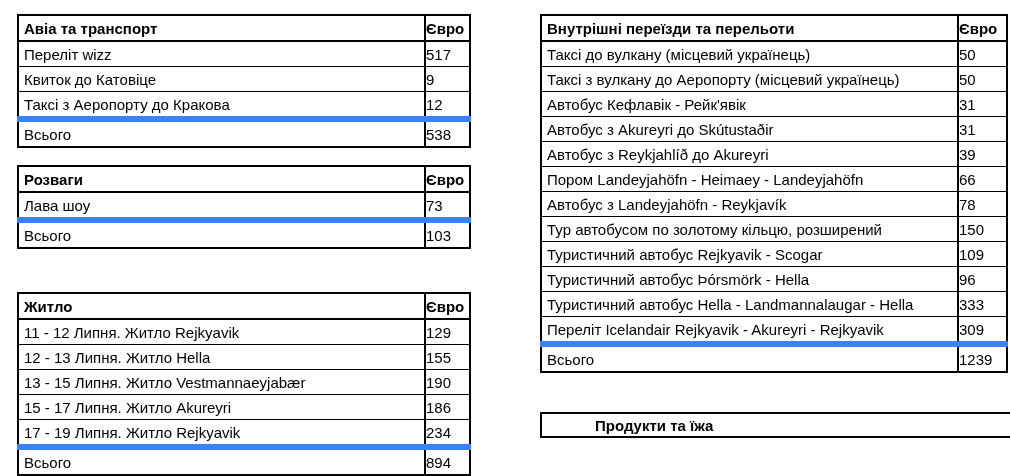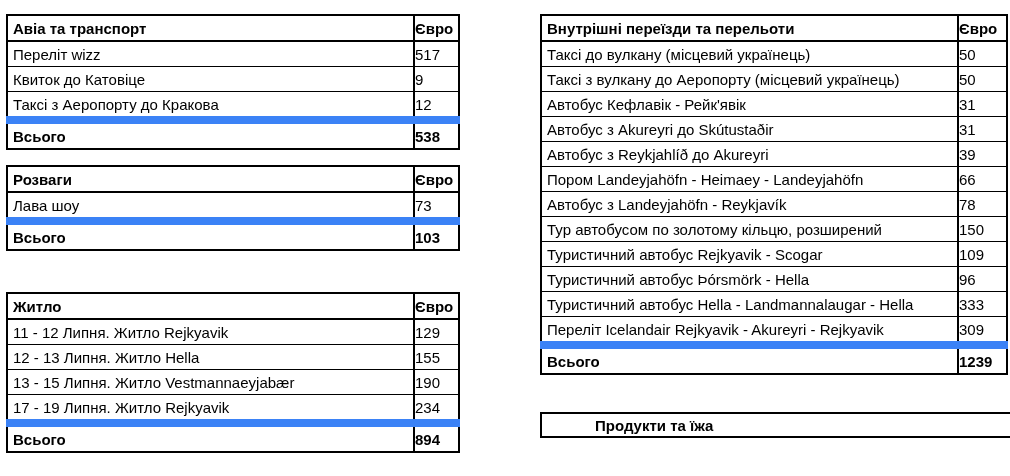--- a/index.html
+++ b/index.html
@@ -40,26 +40,26 @@
     text-align: left;
     border-left: 2px solid #000000;
     border-right: 2px solid #000000;
   }
   .tbl thead th {
     border-top: 2px solid #000000;
     border-bottom: 2px solid #000000;
     font-weight: bold;
   }
   .tbl tfoot td {
-    border-top: 8px solid #3b82f6;
+    border-top: 6px solid #3b82f6;
     border-bottom: 2px solid #000000;
-    font-weight: bold;
+    font-weight: normal;
   }
   
-  .tbl-left  { width: 452px; left: 6px; padding-left: 34px; }
+  .tbl-left  { width: 452px; left: 17px; padding-left: 34px; }
   .tbl-left  col.c-label { width: 407px; }
   .tbl-left  col.c-value { width: 45px; }
   
   .tbl-right { width: 466px; left: 540px; }
   .tbl-right col.c-label { width: 417px; }
   .tbl-right col.c-value { width: 49px; }
 
   #table-avia     { top: 14px; }
   #table-rozvahy  { top: 165px; }
   #table-zhytlo   { top: 292px; }
@@ -161,20 +161,24 @@
       </tr>
       <tr>
         <td class="lbl">12 - 13 Липня. Житло Hella</td>
         <td class="val">155</td>
       </tr>
       <tr>
         <td class="lbl">13 - 15 Липня. Житло Vestmannaeyjabær</td>
         <td class="val">190</td>
       </tr>
       <tr>
+        <td class="lbl">15 - 17 Липня. Житло Akureyri</td>
+        <td class="val">186</td>
+      </tr>
+      <tr>
         <td class="lbl">17 - 19 Липня. Житло Rejkyavik</td>
         <td class="val">234</td>
       </tr>
     </tbody>
   <tfoot>
     <tr>
       <td class="lbl">Всього</td>
       <td class="val">894</td>
     </tr>
   </tfoot>

